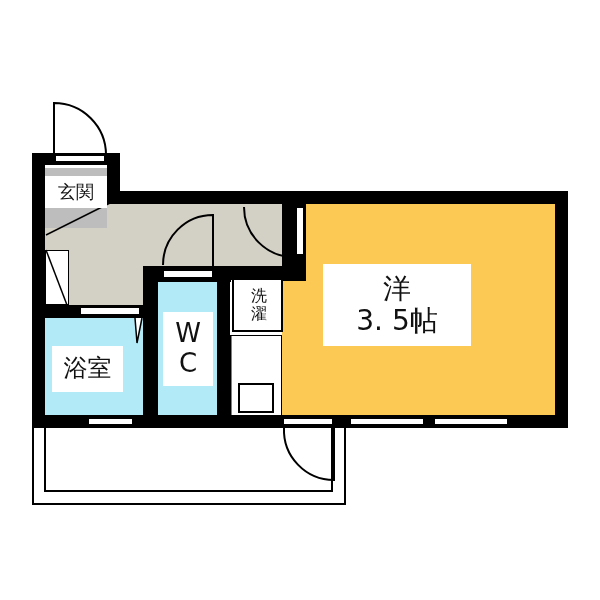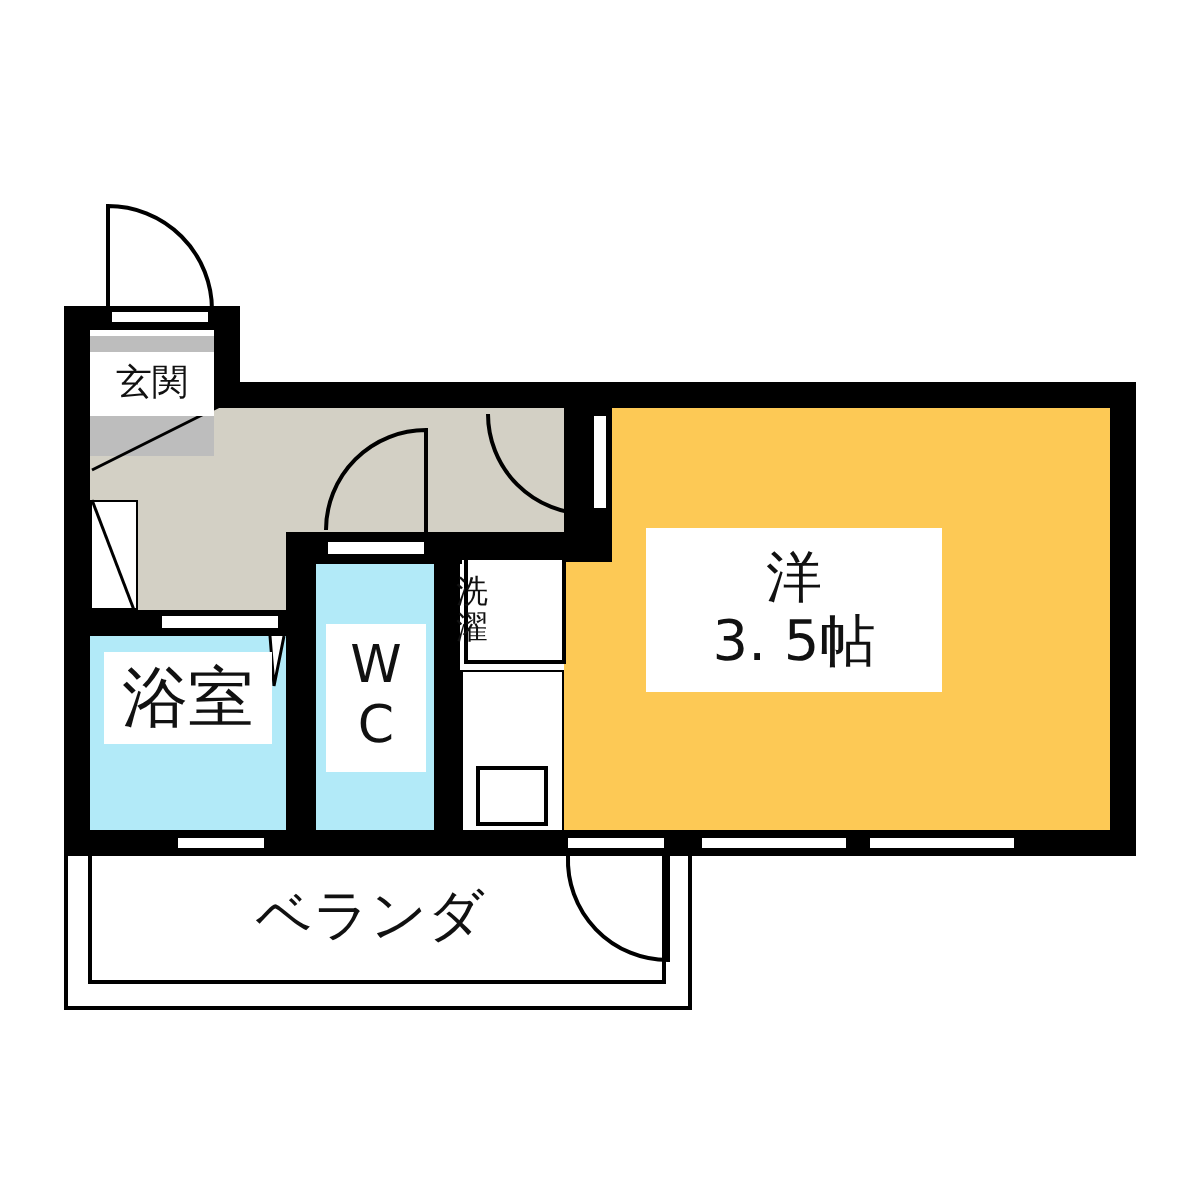--- a/index.html
+++ b/index.html
@@ -1,19 +1,19 @@
 <!DOCTYPE html>
 <html><head>
 <meta charset="utf-8">
 <style>
   html,body{margin:0;padding:0;background:#fff;}
   #canvas{position:relative;width:600px;height:600px;background:#fff;overflow:hidden;font-family:"DejaVu Sans",sans-serif;}
   .abs{position:absolute;box-sizing:border-box;}
   .wall{background:#000;}
-  .label{position:absolute;background:#fff;color:#111;display:flex;align-items:center;justify-content:center;line-height:1.15;}
+  .label{position:absolute;background:#fff;color:#111;display:flex;align-items:center;justify-content:center;text-align:center;line-height:1.15;}
   svg{position:absolute;left:0;top:0;}
 </style>
 </head>
 <body>
 
 <div id="canvas">
 
   <div class="abs" style="left:44px;top:203px;width:252px;height:70px;background:#D3D0C5;"></div>
   <div class="abs" style="left:44px;top:270px;width:100px;height:35px;background:#D3D0C5;"></div>
   <div class="abs" style="left:44px;top:168px;width:63px;height:60px;background:#BDBDBD;"></div>
@@ -61,24 +61,23 @@
     <line x1="231" y1="335" x2="231" y2="415" stroke="#000" stroke-width="1"></line>
   </svg>
 
   <div class="label" style="left:45px;top:176px;width:62px;height:32px;font-size:18px;">玄関</div>
 
   <div class="label" style="left:323px;top:264px;width:148px;height:82px;flex-direction:column;font-size:28px;">
     <span>洋</span>
     <span>3. 5帖</span>
   </div>
 
-  <div class="label" style="left:52px;top:326px;width:84px;height:46px;font-size:33px;">浴室</div>
+  <div class="label" style="left:52px;top:346px;width:71px;height:46px;font-size:24px;">浴室</div>
 
   <div class="label" style="left:163px;top:312px;width:50px;height:74px;flex-direction:column;font-size:26px;">
     <span>W</span>
     <span>C</span>
   </div>
 
-  <div class="label" style="left:228px;top:290px;width:26px;height:30px;font-size:16px;background:transparent;">洗濯</div>
+  <div class="label" style="left:246px;top:290px;width:26px;height:30px;font-size:16px;background:transparent;">洗濯</div>
 
-  <div class="label" style="left:100px;top:438px;width:170px;height:40px;font-size:28px;background:transparent;">ベランダ</div>
 
 </div>
 
 </body></html>

